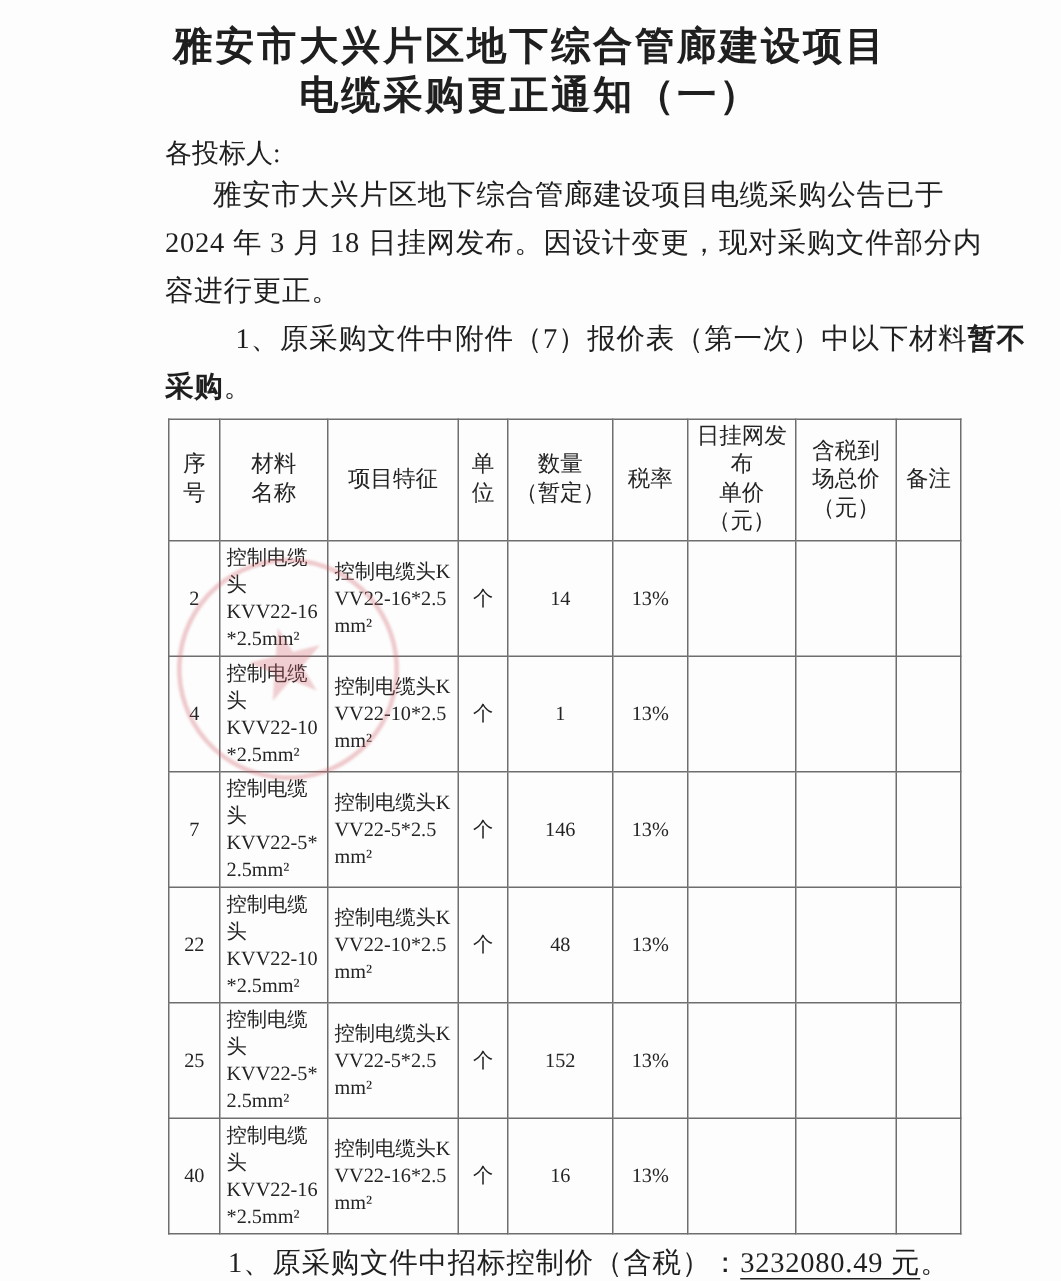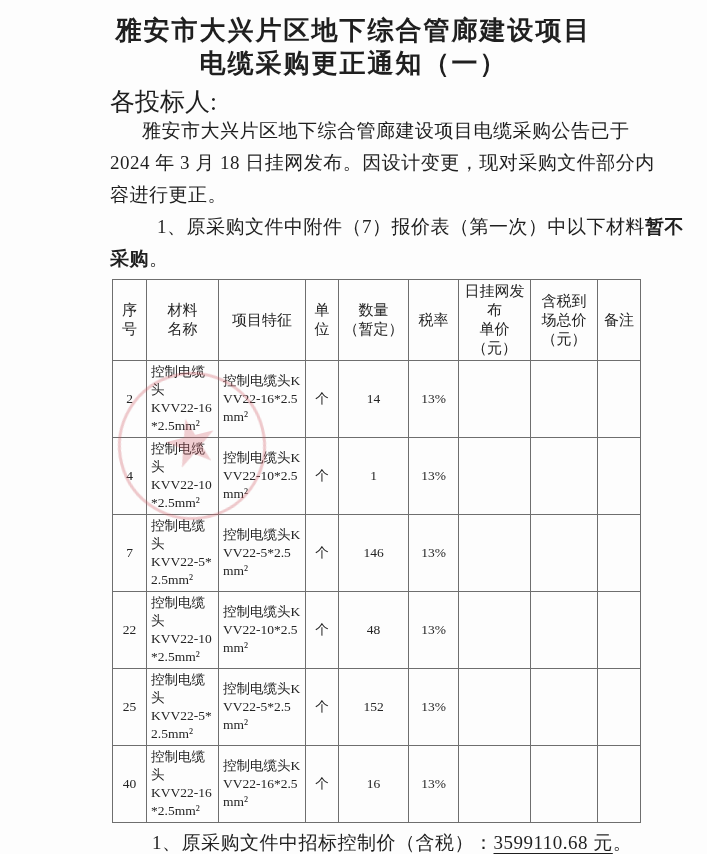--- a/index.html
+++ b/index.html
@@ -15,21 +15,21 @@
     margin:14px 0 0 0;
     text-align:center;
     font-size:26px;
     font-weight:bold;
     line-height:33px;
     letter-spacing:2px;
     white-space:nowrap;
   }
   .salutation{
     margin:9px 0 0 110px;
-    font-size:25px;
+    font-size:18px;
     line-height:26px;
     white-space:nowrap;
   }
   .bodyline{
     margin-left:110px;
     font-size:19px;
     line-height:32px;
     letter-spacing:0.5px;
     white-space:nowrap;
   }
@@ -227,21 +227,21 @@
       <td class="c-unit">个</td>
       <td class="c-qty">16</td>
       <td class="c-tax">13%</td>
       <td></td>
       <td></td>
       <td></td>
     </tr>
   </tbody>
     </table>
 
-  <div class="footer-line f-item2"><span>1、原采购文件中招标控制价（含税）：</span><span class="uline">3599110.68 元</span><span>。</span></div>
+  <div class="footer-line f-item2"><span>1、原采购文件中招标控制价（含税）：</span><span class="uline">3232080.49 元</span><span>。</span></div>
 
   <div class="footer-line f-corr"><span class="bold">更正为：</span><span class="uline bold">3231131.09 元</span><span>。税率 13%。投标人自主报价，投标报价不得</span></div>
 
   <div class="stamp">
     <span class="stamp-star">★</span>
   </div>
 
 </div>
 
 </body></html>

